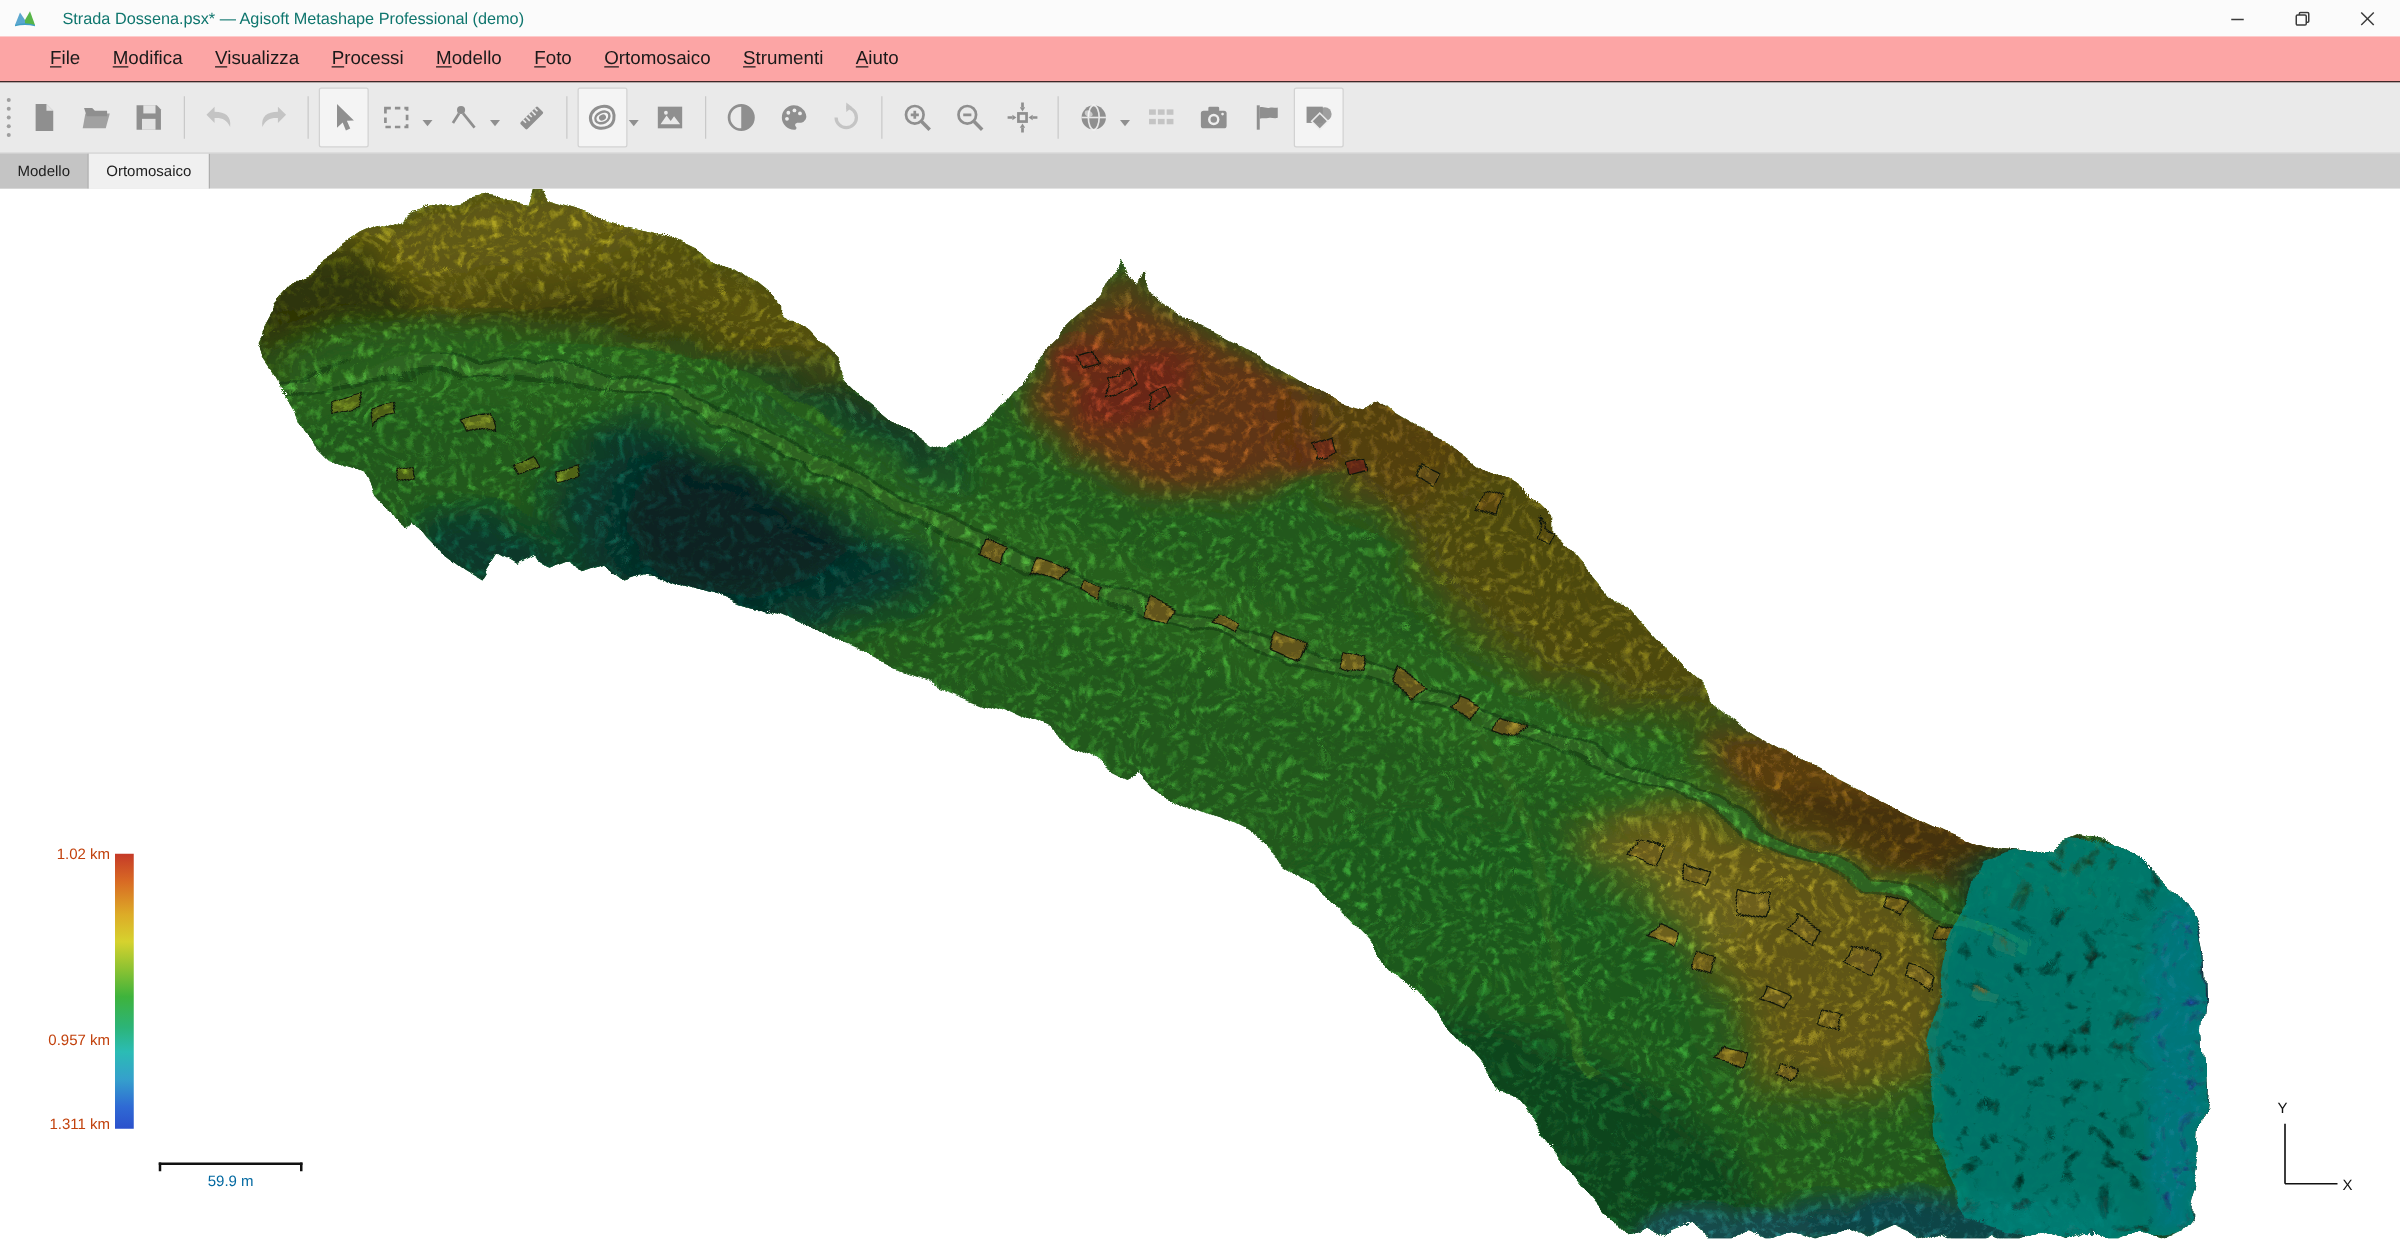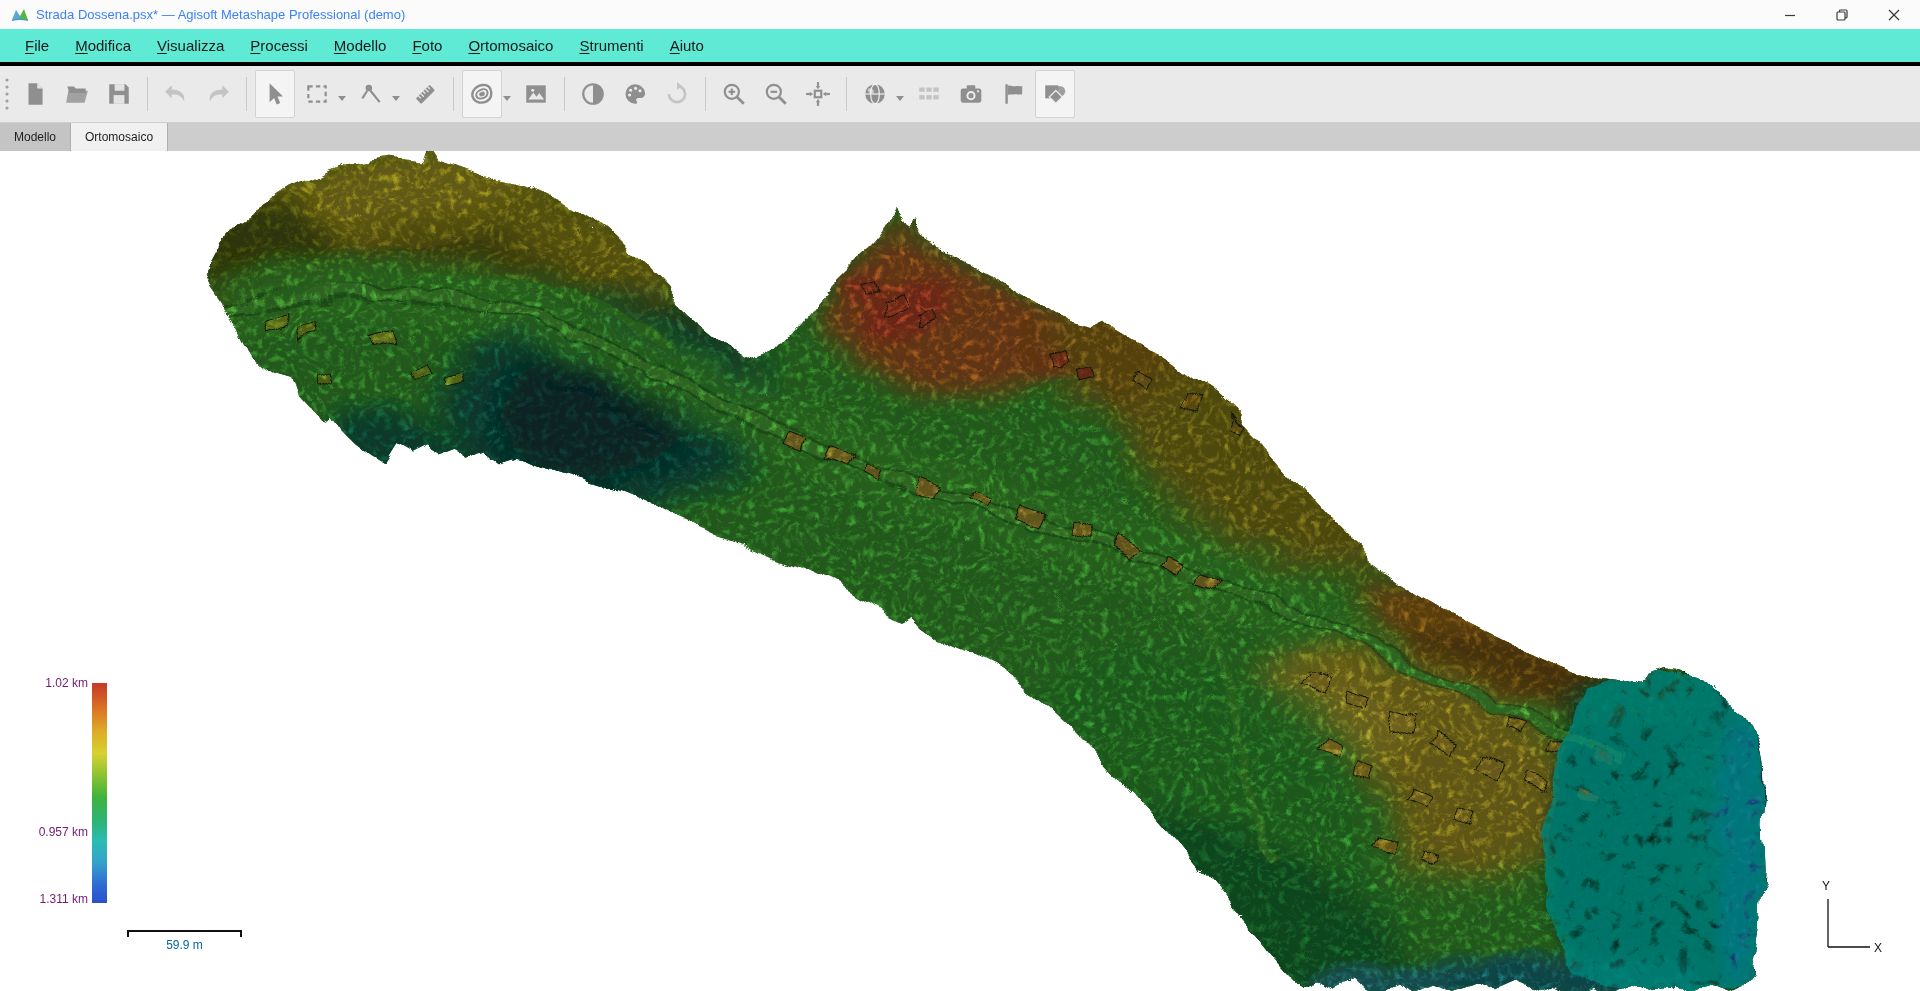--- a/index.html
+++ b/index.html
@@ -2,28 +2,28 @@
 <html><head>
 <meta charset="utf-8">
 <style>
   * { margin:0; padding:0; box-sizing:border-box; }
   html,body { width:1920px; height:991px; overflow:hidden;
               font-family:"Liberation Sans", sans-serif; background:#fff; }
 
   
   .titlebar { height:29px; background:#fbfbfb; display:flex; align-items:center; position:relative; }
   .app-logo { width:18px; height:16px; margin-left:11px; }
-  .title-text { font-size:13px; color:#3b82f6; margin-left:7px; }
+  .title-text { font-size:13px; color:#0f766e; margin-left:21px; }
   .win-controls { position:absolute; right:0; top:0; height:29px; display:flex; }
   .win-btn { width:52px; height:29px; display:flex; align-items:center; justify-content:center; }
   .win-btn svg { stroke:#3a3a3a; stroke-width:1.2; fill:none; }
 
   
-  .menubar { height:37px; background:#5eead4; display:flex; align-items:center;
-             padding-left:12px; font-size:15px; color:#1a1a1a; border-bottom:4px solid #000000; }
+  .menubar { height:37px; background:#fca5a5; display:flex; align-items:center;
+             padding-left:27px; font-size:15px; color:#1a1a1a; border-bottom:1px solid #000000; }
   .menu-item { padding:0 13px; line-height:36px; cursor:default; }
   .menu-item u { text-decoration:underline; text-underline-offset:2px; }
 
   
   .toolbar { height:57px; background:#eaeaea; border-bottom:1px solid #cfcfcf;
              display:flex; align-items:center; }
   .tb-grip { width:14px; height:40px; display:flex; align-items:center; justify-content:center; }
   .tb-btn { width:40px; height:48px; margin:0 1px; display:flex; align-items:center; justify-content:center;
             color:#8f8f8f; border:1px solid transparent; border-radius:2px; }
   .tb-btn svg { width:26px; height:26px; }
@@ -44,21 +44,21 @@
   .canvas { position:relative; height:840px; background:#ffffff; overflow:hidden; }
   .terrain-svg { position:absolute; left:0; top:0; }
 
   
   .legend { position:absolute; left:36px; top:524px; width:80px; height:236px; z-index:5; }
   .legend-bar { position:absolute; left:56px; top:8px; width:15px; height:220px;
                 background:linear-gradient(to bottom,
                   #c53a28 0%, #d86a24 10%, #ddab27 22%, #d6d22e 32%, #8cc232 42%,
                   #3eb33c 52%, #2cb477 63%, #2bbcb4 72%, #35a0cc 82%, #2f6ad4 92%, #2b50cc 100%); }
   .legend-tick { position:absolute; right:28px; width:70px; text-align:right;
-                 font-size:12px; color:#701a75; white-space:nowrap; }
+                 font-size:12px; color:#c2410c; white-space:nowrap; }
   .legend-tick.t0 { top:1px; }
   .legend-tick.t1 { top:109px;margin-top:41px; }
   .legend-tick.t2 { top:217px; }
 
   
   .scalebar { position:absolute; left:127px; top:779px; width:115px; z-index:5; }
   .scalebar-line { height:7px; border-top:2px solid #111; border-left:2px solid #111; border-right:2px solid #111; }
   .scalebar-label { text-align:center; font-size:12px; color:#0369a1; margin-top:1px; }
 
   

